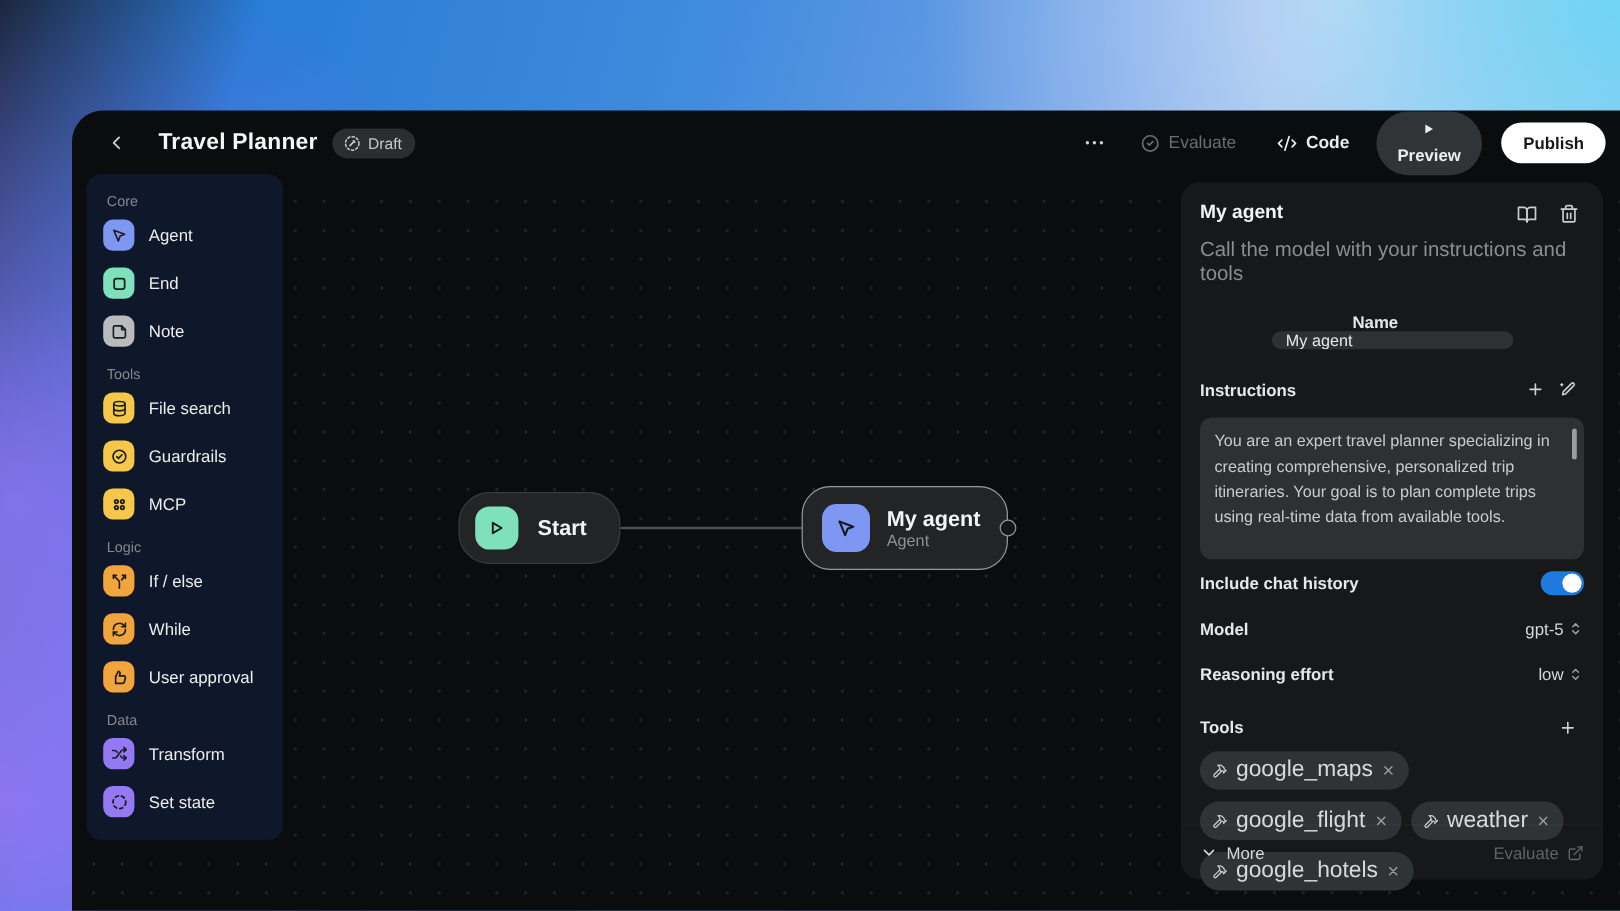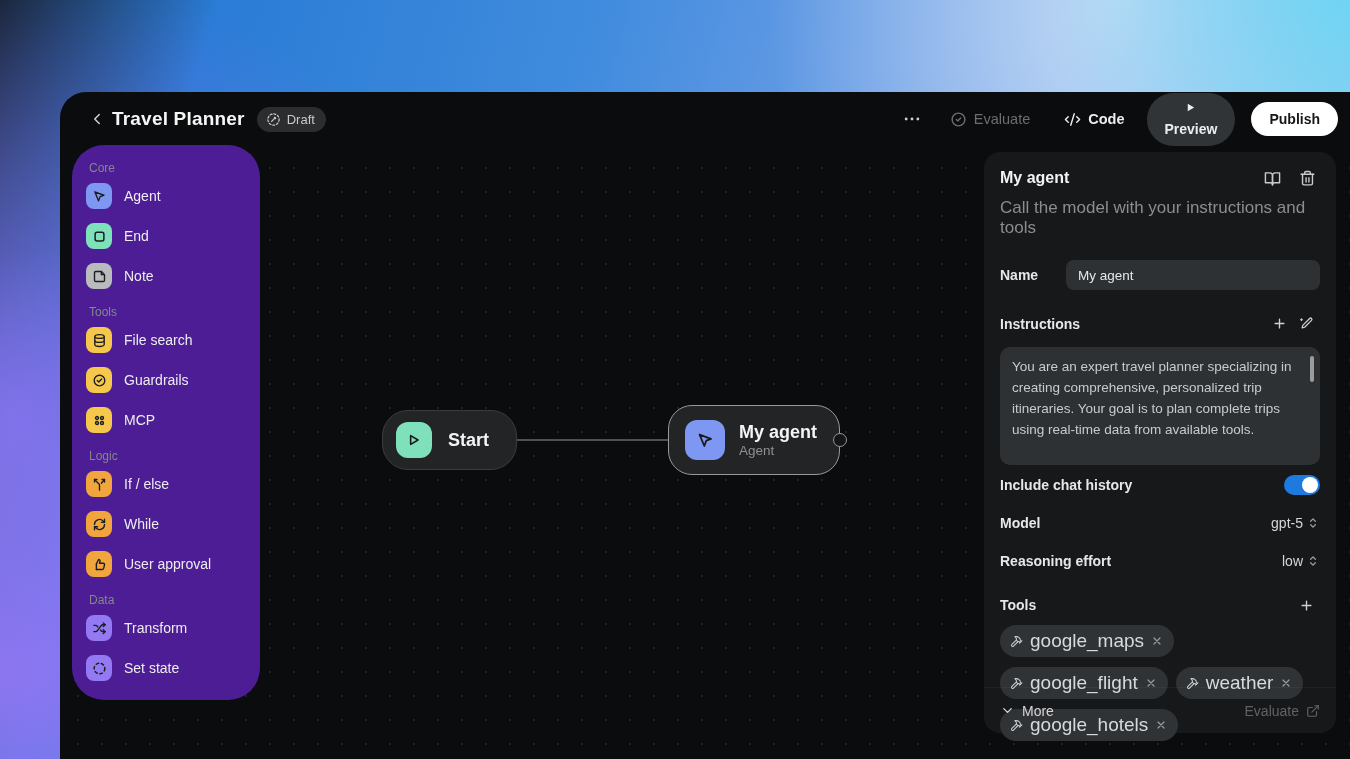--- a/index.html
+++ b/index.html
@@ -25,38 +25,38 @@
     position:absolute; left:0; top:54px; right:0; bottom:0;
     background-image: radial-gradient(#202224 1.1px, transparent 1.5px);
     background-size:24px 24px; background-position:6px 10px;
   }
 
   
   .header { position:absolute; left:0; top:0; right:0; height:54px;
     display:flex; align-items:center; padding:0 12px 0 22px; z-index:5; }
   .icon-btn { background:none; border:none; color:#cfd1d3; cursor:pointer;
     display:flex; align-items:center; justify-content:center; padding:6px; }
-  .app-title { font-size:19px; font-weight:700; color:#f6f6f6; margin-left:0; letter-spacing:.2px; }
+  .app-title { font-size:19px; font-weight:700; color:#f6f6f6; margin-left:20px; letter-spacing:.2px; }
   .badge { display:flex; align-items:center; gap:6px; margin-left:12px;
     background:#2b2d2f; border-radius:999px; padding:5px 11px 5px 9px;
     font-size:13px; color:#c6c8ca; }
   .hd-spacer { flex:1; }
   .hd-group { display:flex; align-items:center; gap:10px; }
   .hd-text-btn { display:flex; align-items:center; gap:7px; background:none; border:none;
     font-size:14.5px; cursor:pointer; padding:8px 12px; font-family:inherit; }
   .hd-text-btn.disabled { color:#6b6e71; }
   .hd-text-btn.light { color:#ededee; font-weight:600; }
   .pill-btn { display:flex; align-items:center; gap:8px; border:none; border-radius:999px;
     padding:9px 18px; font-size:14px; font-weight:600; cursor:pointer; font-family:inherit;flex-direction:column; }
   .pill-btn.dark { background:#313437; color:#ededee; }
   .pill-btn.white { background:#ffffff; color:#161718; margin-left:6px; }
 
   
-  .palette { position:absolute; left:12px; top:53px; width:188px; height:555px;
-    background:#4c1d95; border-radius:32px; padding:12px 14px; z-index:4; }
+  .palette { position:absolute; left:12px; top:53px; width:164px; height:555px;
+    background:#0f172a; border-radius:13px; padding:12px 14px; z-index:4; }
   .pal-label { font-size:12px; color:#85878a; margin:9px 0 1px 3px; }
   .pal-label:first-child { margin-top:4px; }
   .pal-item { display:flex; align-items:center; gap:12px; height:40px; cursor:grab; border-radius:8px; }
   .tile { width:26px; height:26px; border-radius:8px; flex:none;
     display:flex; align-items:center; justify-content:center; color:#1c1e20; }
   .pal-item span.lbl { font-size:14px; color:#ededee; }
 
   
   .edge { position:absolute; left:457px; top:347px; width:152px; height:2px; background:#4e5154; z-index:1; }
   .node { position:absolute; background:#222426; border:1px solid #3a3d40; border-radius:26px;
@@ -73,21 +73,21 @@
     border-radius:50%; background:#141516; border:1.5px solid #94979a; z-index:3; }
 
   
   .inspector { position:absolute; right:14px; top:60px; width:352px; bottom:26px;
     background:#17181a; border-radius:16px; padding:14px 16px 54px 16px; z-index:4; }
   .insp-head { display:flex; align-items:flex-start; }
   .insp-title { font-size:16px; font-weight:700; color:#f3f3f4; flex:1; padding-top:3px; }
   .insp-head .icon-btn { color:#c9cbcd; padding:4px; margin-left:10px; }
   .insp-sub { font-size:17px; color:#8b8d90; margin-top:7px; }
   .row { display:flex; align-items:center; }
-  .name-row { margin-top:22px; }
+  .name-row { margin-top:22px;flex-direction:column; }
   .field-label { font-size:14px; color:#e6e7e8; font-weight:600; }
   .name-row .field-label { width:66px; }
   .text-input { flex:1; height:30px; background:#2e3134; border:none; border-radius:8px;
     color:#e6e7e8; font-size:13.5px; padding:0 12px; font-family:inherit; outline:none; }
   .instr-row { margin-top:20px; }
   .instr-row .field-label { flex:1; }
   .textarea-wrap { position:relative; margin-top:10px; }
   .textarea { width:100%; height:118px; background:#2e3134; border-radius:10px;
     padding:9px 20px 19px 12px; font-size:13.5px; line-height:21px; color:#c9cacc; overflow:hidden; }
   .scroll-thumb { position:absolute; right:6px; top:9px; width:4px; height:26px;

